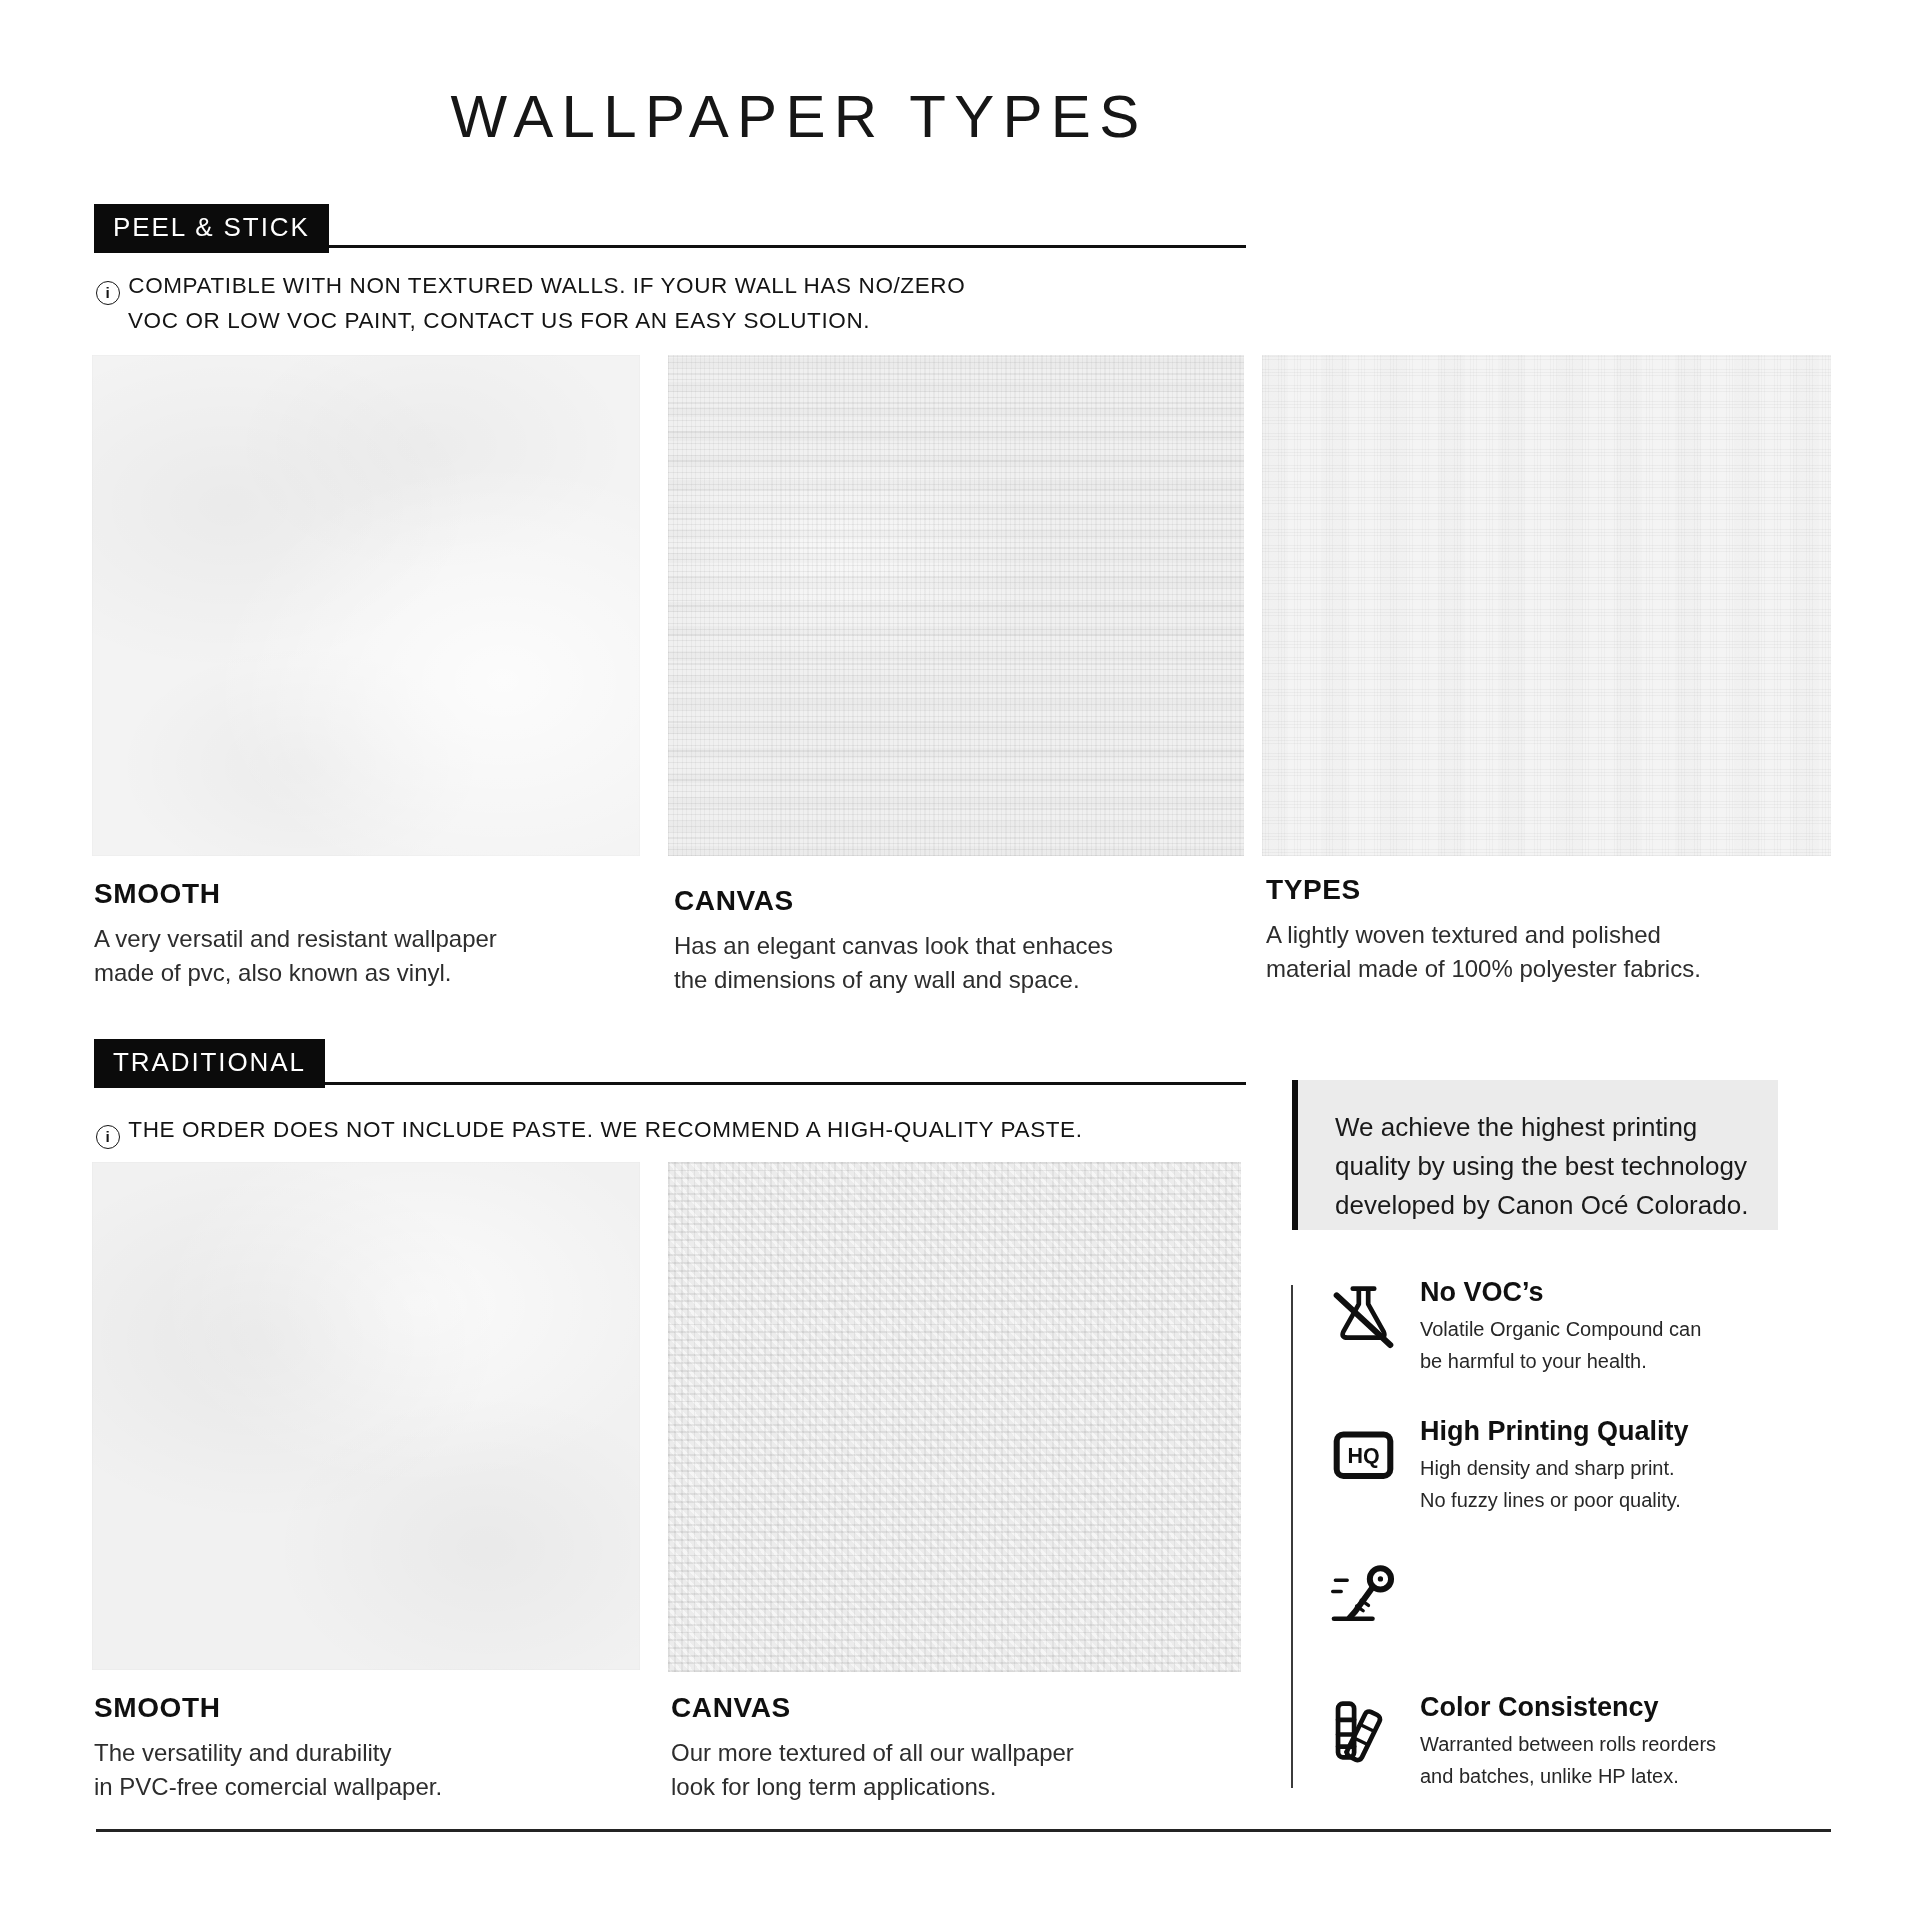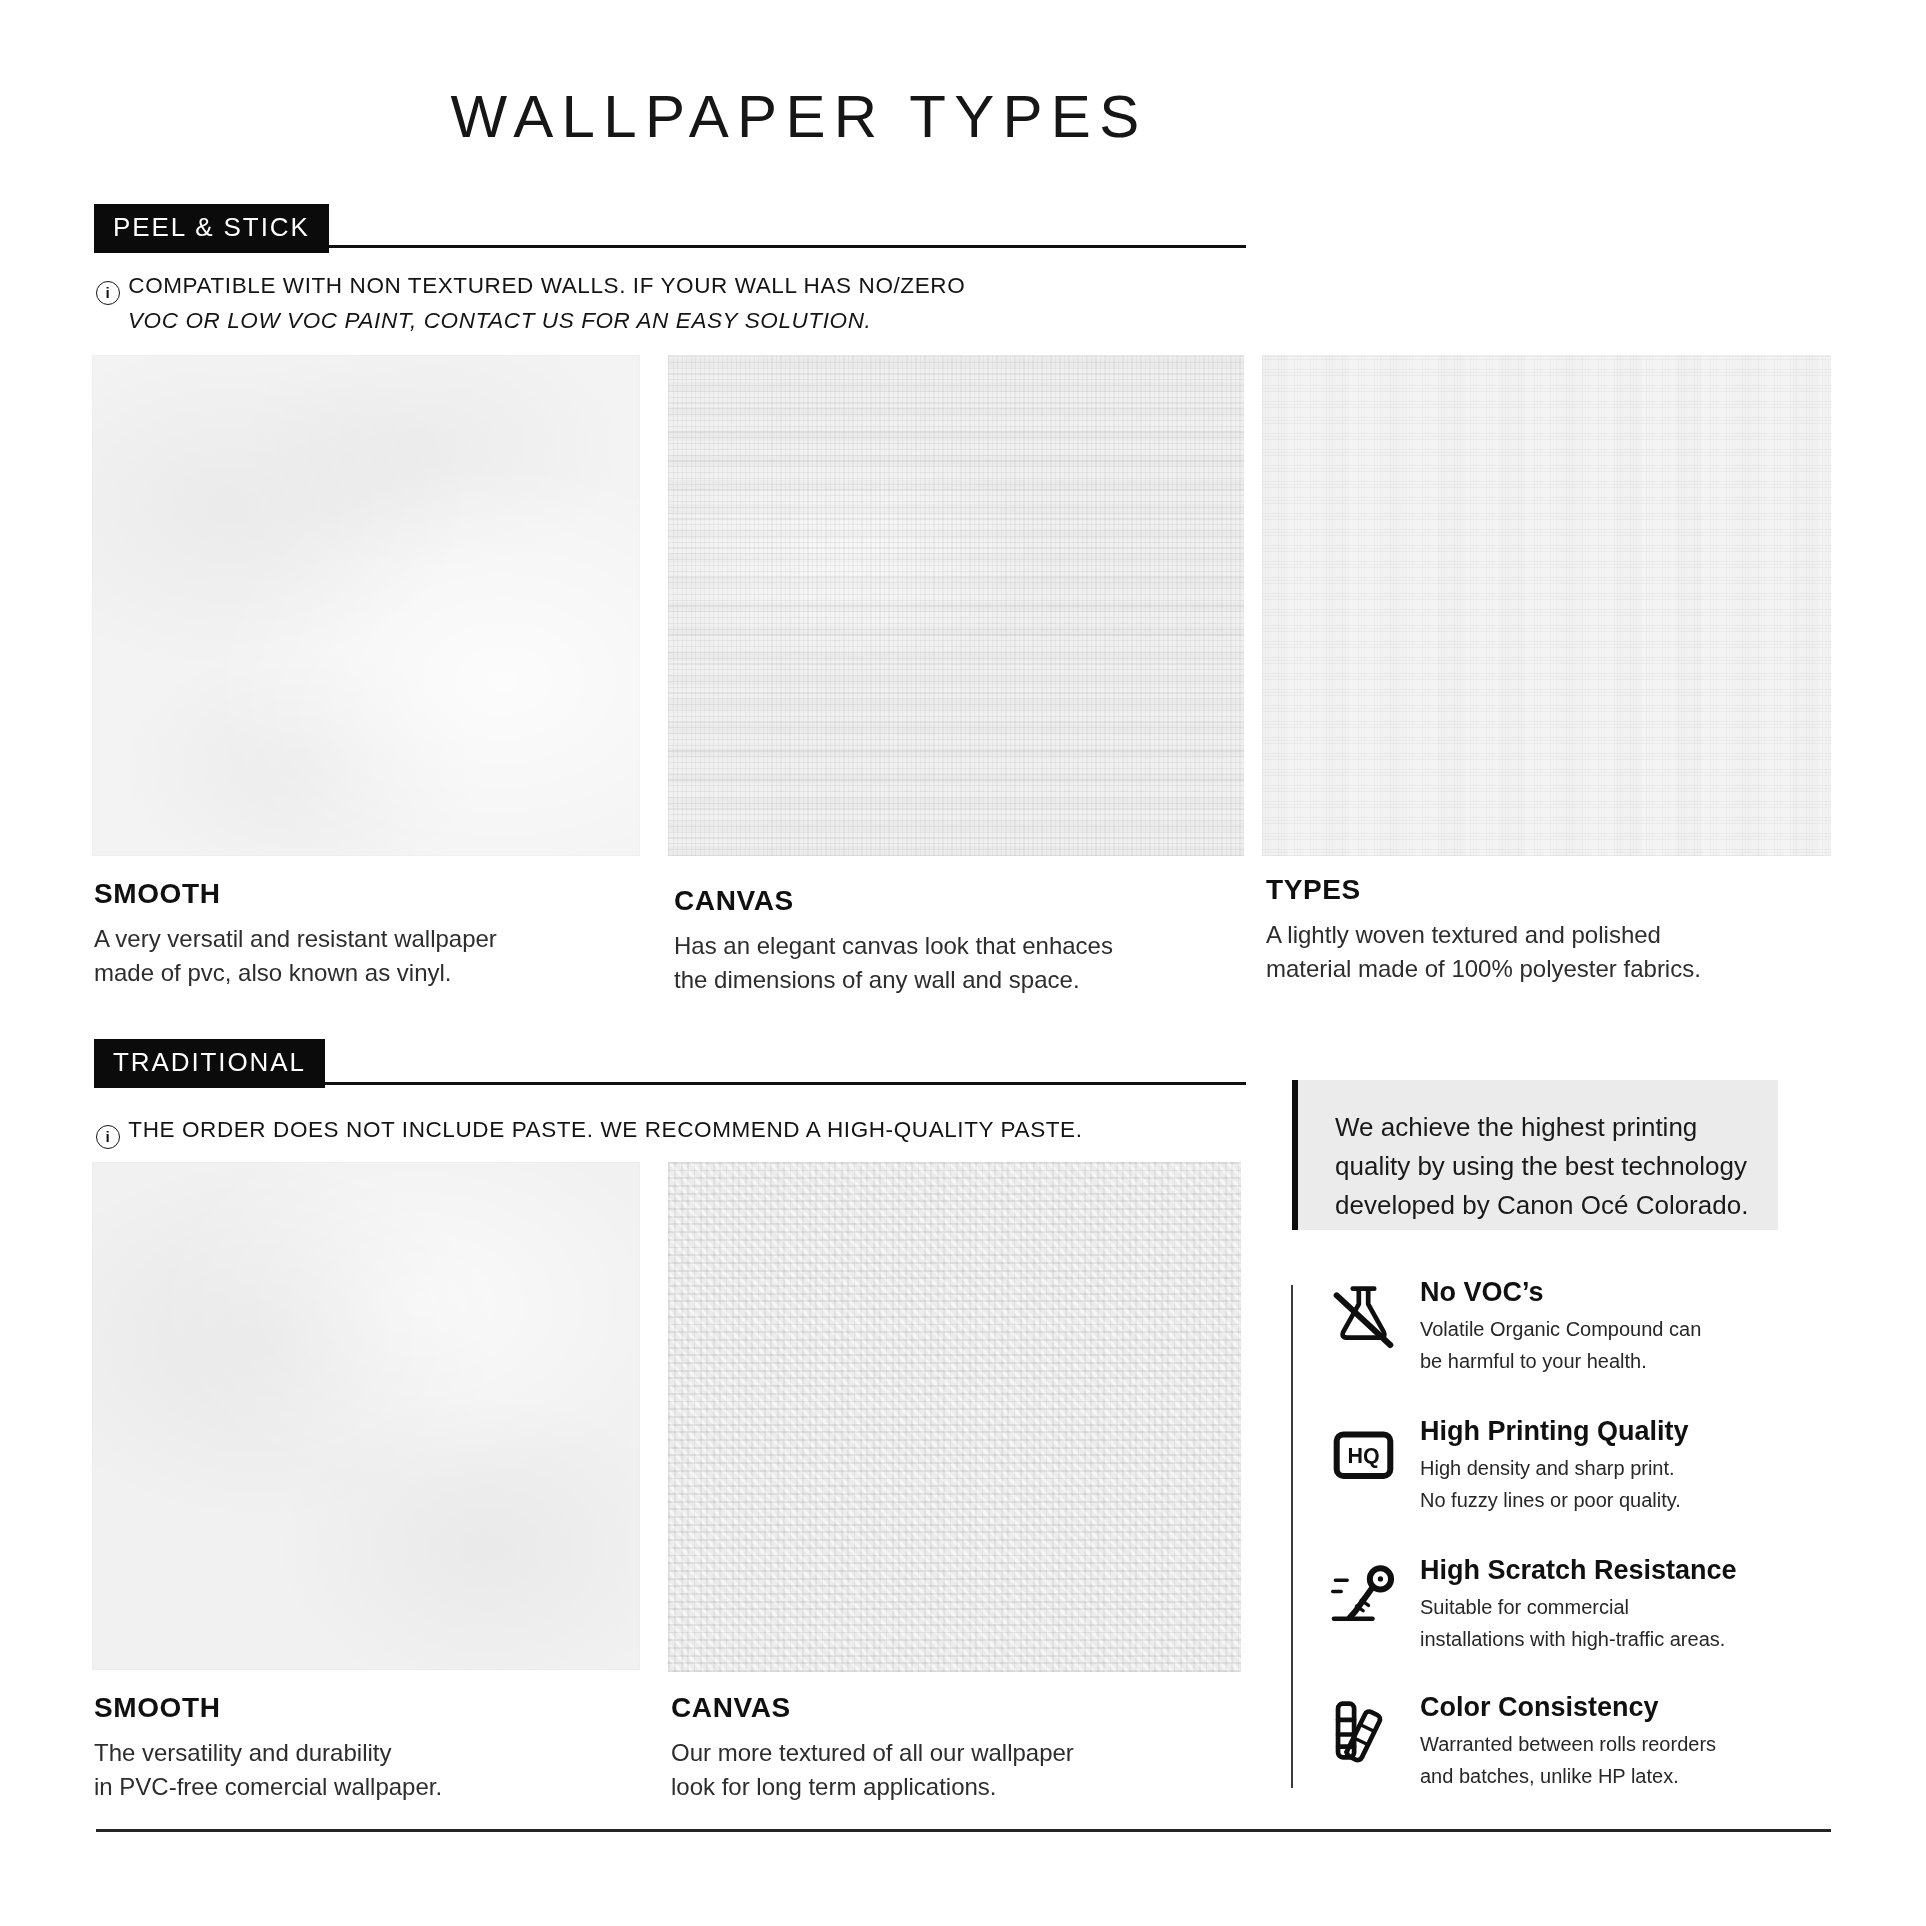--- a/index.html
+++ b/index.html
@@ -18,21 +18,21 @@
   
   .badge{
     background:#0b0b0b;color:#ffffff;display:inline-block;
     font-size:26px;font-weight:400;letter-spacing:1.9px;
     padding:8.3px 19px 9.6px 19px;position:relative;z-index:2;
   }
   .header-line{height:2.6px;background:#101010;z-index:1;}
 
   
   .note{font-size:22.5px;letter-spacing:0.6px;color:#141414;line-height:32px;}
-  .note .indent{padding-left:32px;font-style:italic;}
+  .note .indent{padding-left:32px;}
   .info-i{
     display:inline-flex;align-items:center;justify-content:center;
     width:22px;height:22px;border:1.9px solid #141414;border-radius:50%;
     font-size:15.4px;font-weight:700;margin-right:8.3px;vertical-align:-4.5px;
   }
 
   
   .swatch{box-shadow:inset 0 0 0 0.6px rgba(0,0,0,0.03);}
   .tex-smooth{
     background-color:#f3f3f3;
@@ -206,27 +206,20 @@
 
 <div class="abs feature" style="left:1330px;top:1554px;height:103px;">
   <svg class="feature-icon" width="73" height="67" viewBox="0 0 110 100">
     <path class="st thin" d="M8 30 h18 M4 47 h13"></path>
     <path class="st" d="M6 88 h58"></path>
     <circle class="st thick" cx="76" cy="28" r="16"></circle>
     <circle cx="76" cy="28" r="4" fill="#0f0f0f"></circle>
     <path class="st thick" d="M64 41 L38 77 l-8 9"></path>
     <path class="st thin" d="M47 60 l11 8 M40 69 l10 7"></path>
   </svg>
-  <div class="feature-text">
-    <div class="feature-title">High Scratch Resistance</div>
-    <div class="feature-desc">
-      <div>Suitable for commercial</div>
-      <div>installations with high-traffic areas.</div>
-    </div>
-  </div>
 </div>
 
 <div class="abs feature" style="left:1330px;top:1691px;height:103px;">
   <svg class="feature-icon" width="67" height="67" viewBox="0 0 100 100">
     <rect class="st" x="12" y="10" width="24" height="80" rx="7"></rect>
     <path class="st" d="M12 34 h24 M12 56 h24 M12 74 h24"></path>
     <circle cx="24" cy="82" r="3" fill="#0f0f0f"></circle>
     <g transform="rotate(26 36 50)">
       <rect class="st" x="40" y="14" width="24" height="74" rx="7"></rect>
       <path class="st thin" d="M40 38 h24 M40 60 h24"></path>

